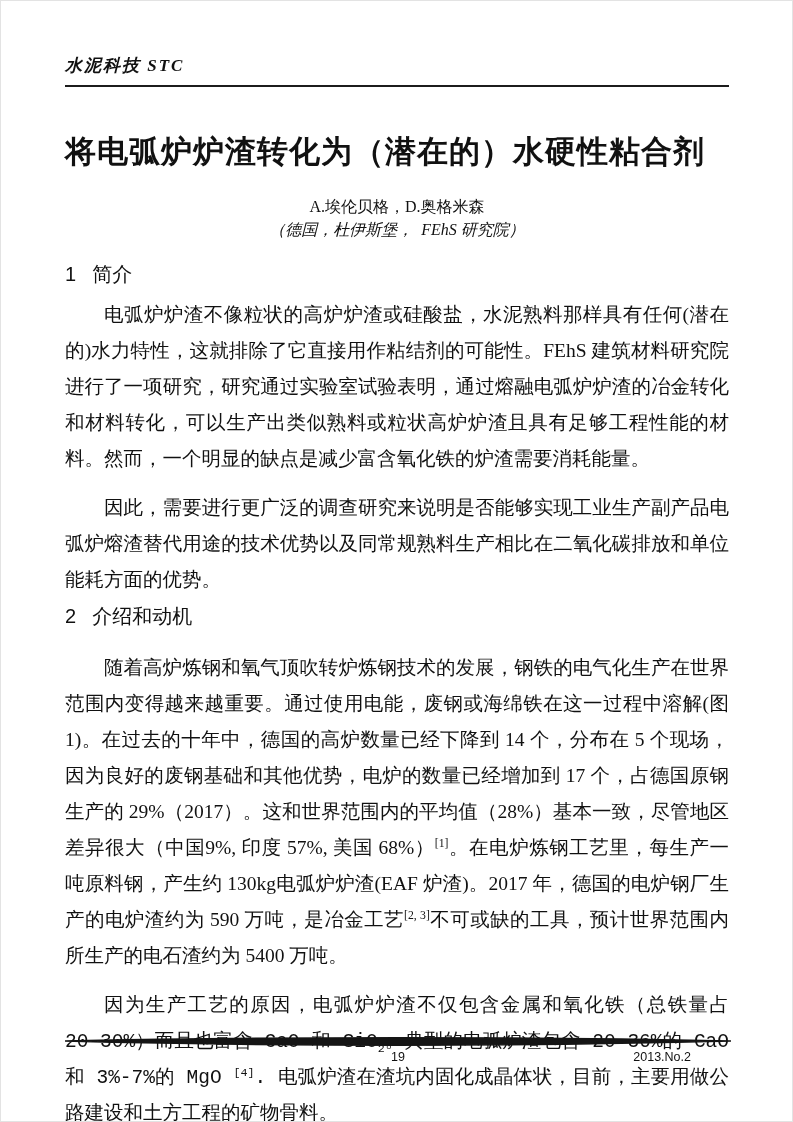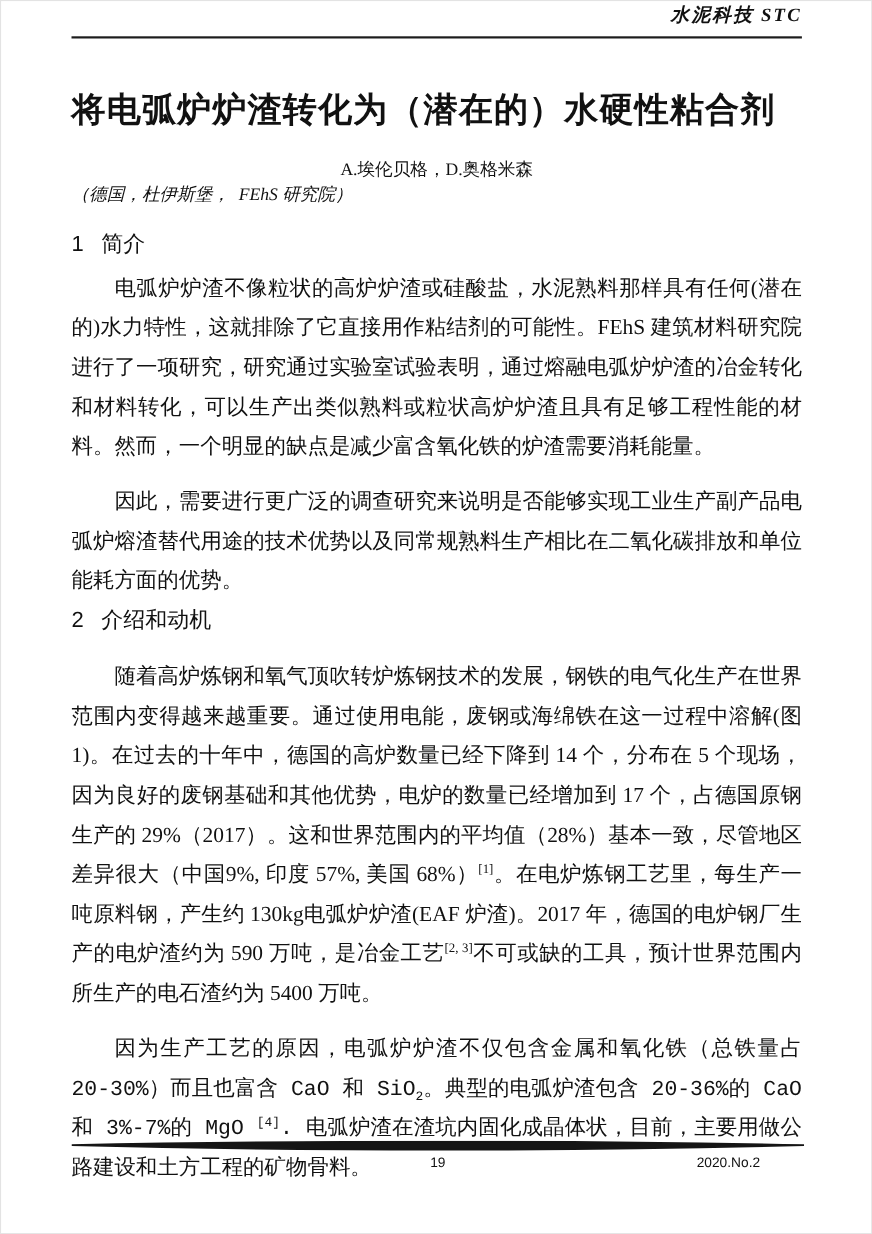--- a/index.html
+++ b/index.html
@@ -17,21 +17,22 @@
     box-sizing: border-box;
     color: #111111;
     overflow: hidden;
     font-family: "Liberation Serif", serif;
   }
   .content {
     margin: 0 63px 0 64px; 
   }
   
   .journal-name {
-    text-align: right;
+    padding-top: 52px;
+    text-align: left;
     font-family: "Liberation Serif", serif;
     font-style: italic;
     font-weight: 600;
     font-size: 17px;
     line-height: 26px;
     letter-spacing: 2px;
   }
   .header-rule {
     margin-top: 6px;
     height: 2px;
@@ -47,21 +48,21 @@
     line-height: 42px;
     letter-spacing: 1px;
   }
   .authors {
     margin-top: 22px;
     text-align: center;
     font-size: 16px;
     line-height: 23px;
   }
   .affiliation {
-    text-align: left;
+    text-align: center;
     font-style: italic;
     font-size: 16px;
     line-height: 23px;
     white-space: pre;
   }
   
   .section-heading {
     margin: 18px 0 0 0;
     font-family: "Liberation Sans", sans-serif;
     font-weight: 400;
@@ -151,16 +152,16 @@
     <p class="body-para para-gap"><span>因为生产工艺的原因，电弧炉炉渣不仅包含金属和氧化铁（总铁量占 20-30%）而且也富含 CaO 和 SiO</span><sub>2</sub><span>。典型的电弧炉渣包含 20-36%的 CaO 和 3%-7%的 MgO </span><sup>[4]</sup><span>. 电弧炉渣在渣坑内固化成晶体状，目前，主要用做公路建设和土方工程的矿物骨料。</span></p>
 
   </div>
 
   <div class="footer">
     <svg class="footer-divider-svg" viewBox="0 0 666 10" preserveAspectRatio="none">
       <path d="M0,4 Q160,0.8 333,0.8 Q506,0.8 666,4 Q506,8.2 333,8.2 Q160,8.2 0,4 Z" fill="#151515" stroke="#151515" stroke-width="1.6"></path>
     </svg>
     <div class="footer-row">
       <span class="page-number">19</span>
-      <span class="issue-number">2020.No.2</span>
+      <span class="issue-number">2013.No.2</span>
     </div>
   </div>
 </div>
 
 </body></html>

